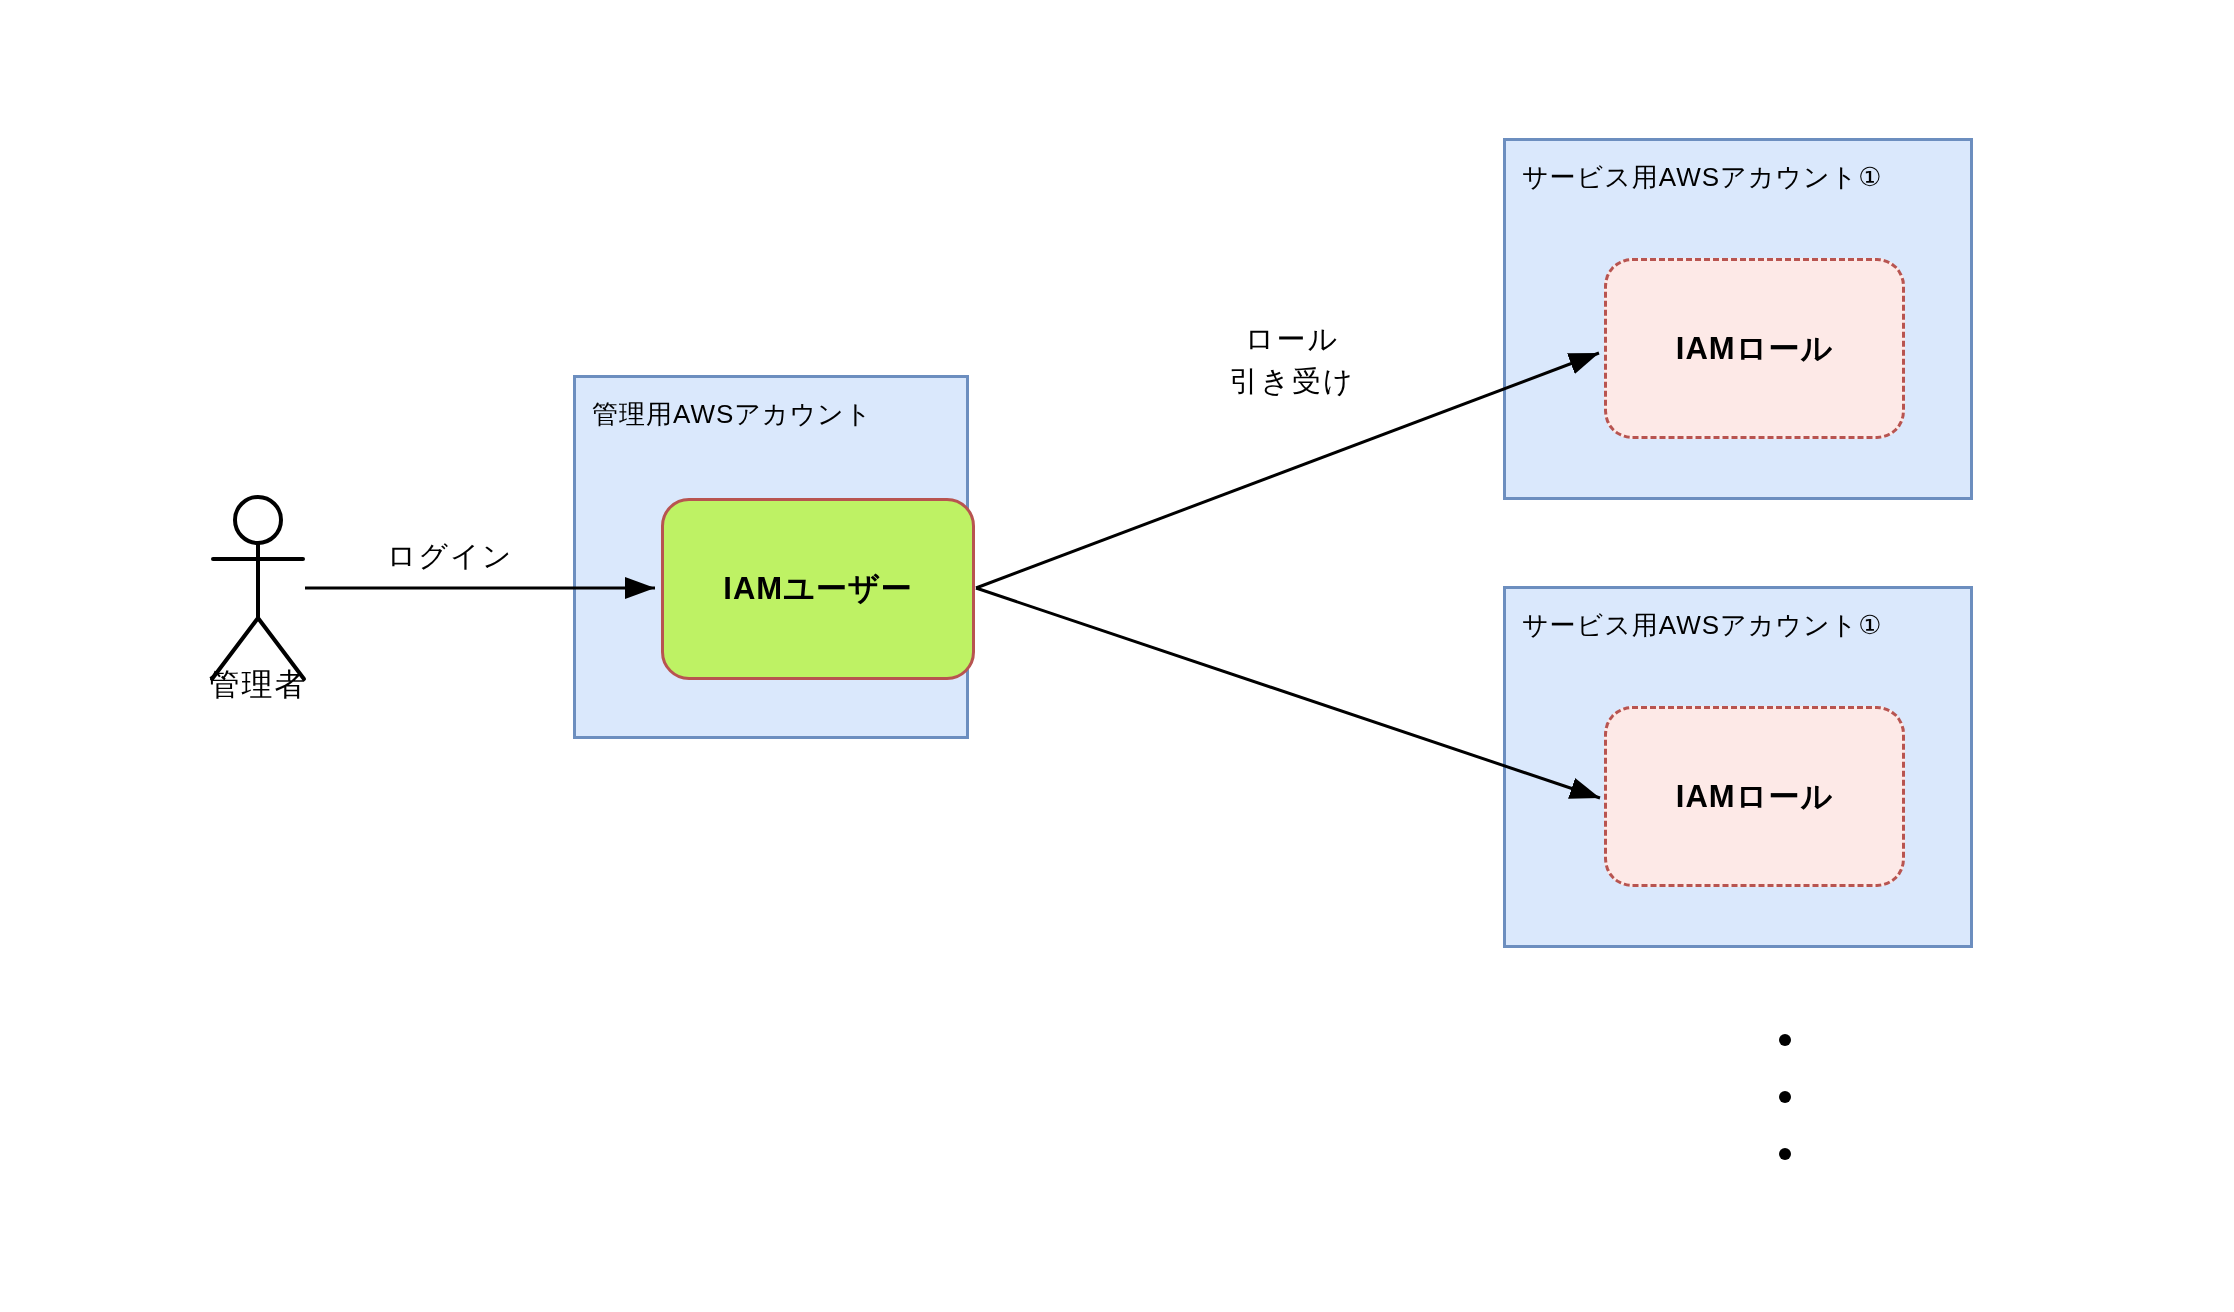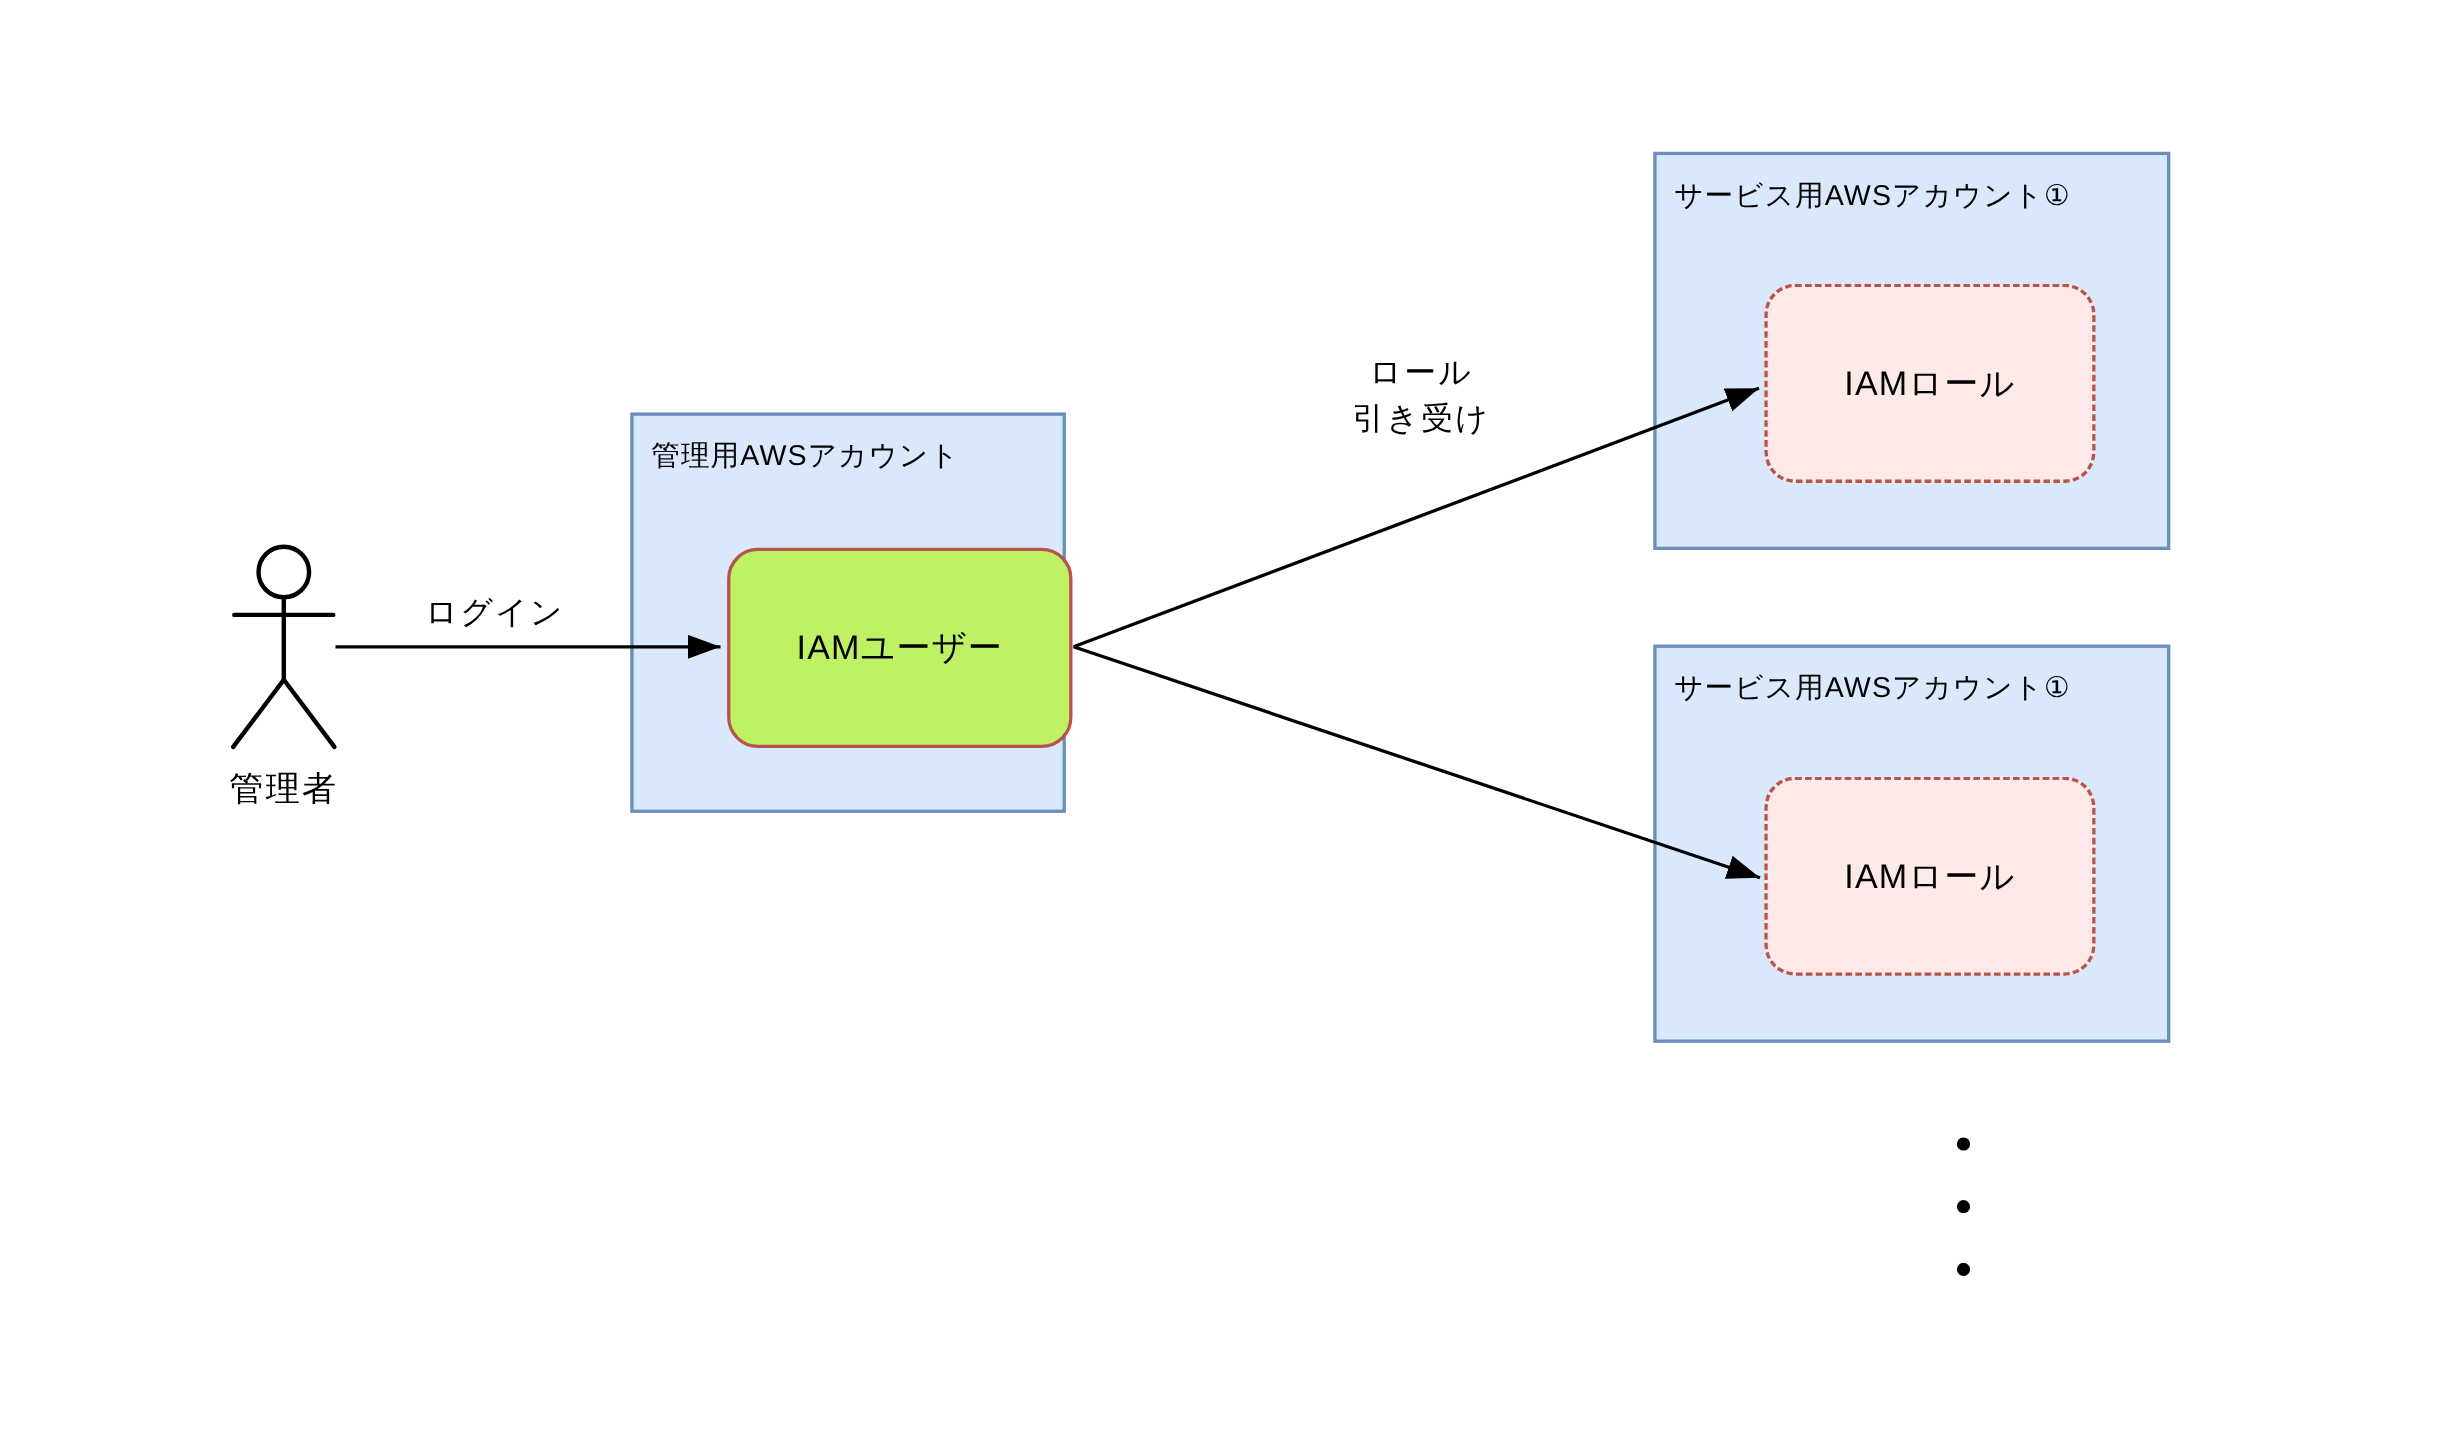--- a/index.html
+++ b/index.html
@@ -49,40 +49,41 @@
   .node {
     position: absolute;
     box-sizing: border-box;
     display: flex;
     align-items: center;
     justify-content: center;
     border-radius: 28px;
     font-size: 31px;
     letter-spacing: 1px;
     white-space: nowrap;
+    font-weight: bold;
   }
   .node.solid {
     left: 85px; top: 120px; width: 314px; height: 182px;
     background: #bef264;
     border: 3px solid #b85450;
   }
   .node.dashed {
     left: 98px; top: 117px; width: 301px; height: 181px;
     background: #fde9e7;
     border: 3px dashed #b85450;
   }
   .float-label {
     position: absolute;
     z-index: 3;
     font-size: 29px;
     letter-spacing: 2px;
     text-align: center;
     white-space: nowrap;
   }
-  .label-actor  { left: 158px;  top: 696px;  width: 200px; font-size: 31px; }
+  .label-actor  { left: 158px;  top: 664px;  width: 200px; font-size: 31px; }
   .label-login  { left: 350px;  top: 537px;  width: 200px; }
   .label-assume { left: 1192px; top: 318px;  width: 200px; line-height: 42px; }
 </style>
 </head>
 <body>
 
 <div class="canvas">
 
   <svg class="connector-layer" viewBox="0 0 2234 1312" xmlns="http://www.w3.org/2000/svg">
     <defs>

